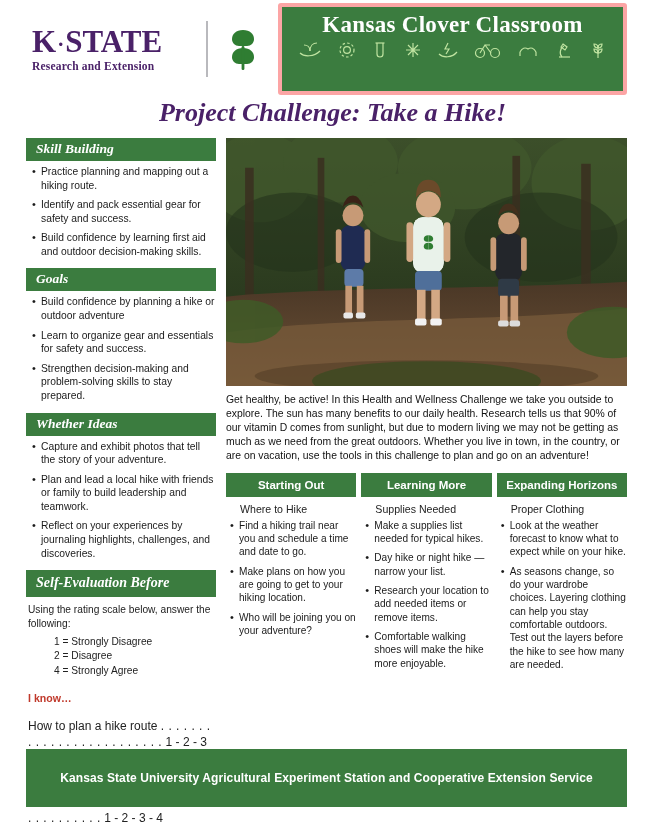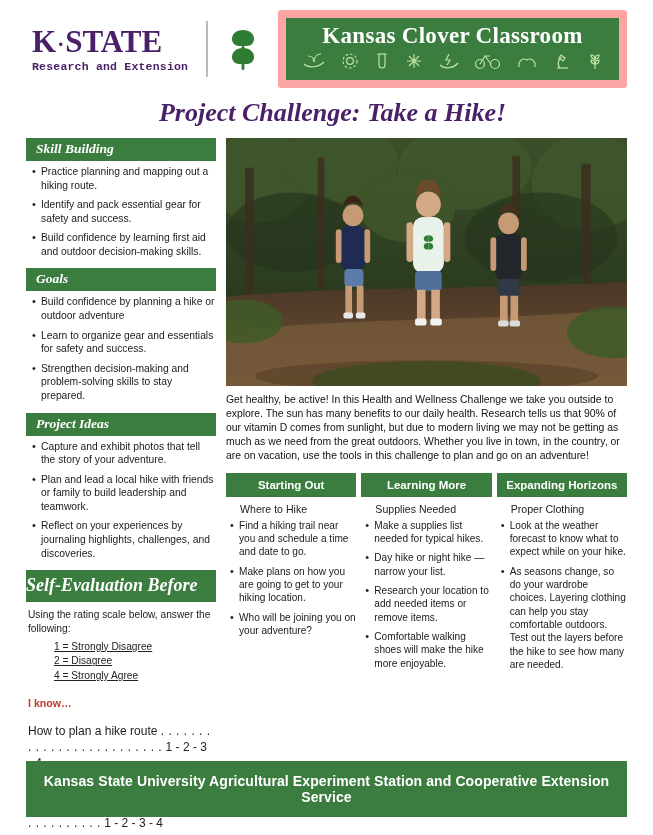--- a/index.html
+++ b/index.html
@@ -44,21 +44,21 @@
     color: #4a2168;
     line-height: 1;
     white-space: nowrap;
   }
   .kstate-word .dot {
     font-size: 21px;
     vertical-align: middle;
     padding: 0 1px;
   }
   .kstate-sub {
-    font-family: Liberation Mono, monospace;
+    font-family: Liberation Serif, serif;
     font-weight: bold;
     font-size: 11.5px;
     color: #4a2168;
     margin-top: 3px;
     letter-spacing: 0.2px;
   }
   .divider-v {
     width: 2px;
     height: 56px;
     background: #b9b9bd;
@@ -68,23 +68,23 @@
     width: 42px;
     display: flex;
     align-items: center;
     justify-content: center;
   }
   
   .banner {
     flex: 1;
     margin-left: 14px;
     background: #3b7c3f;
-    border: 8px solid #fca5a5;
+    border: 4px solid #fca5a5;
     border-radius: 3px;
-    height: 78px;
+    height: 92px;
     position: relative;
     box-sizing: border-box;
     overflow: hidden;
   }
   .banner-title {
     color: #ffffff;
     font-family: "Liberation Serif", serif;
     font-size: 23px;
     font-weight: bold;
     text-align: center;
@@ -129,22 +129,22 @@
     background: #3b7c3f;
     color: #ffffff;
     font-family: "Liberation Serif", serif;
     font-style: italic;
     font-weight: bold;
     font-size: 13.5px;
     padding: 3px 8px 4px 10px;
     margin-bottom: 4px;
   }
   .sec-head.big {
-    font-size: 18px;
-    padding: 5px 8px 6px 0;
+    font-size: 14px;
+    padding: 5px 8px 6px 10px;
   }
   ul.bullets {
     list-style: none;
     margin: 0 0 10px 0;
     padding: 0 0 0 6px;
     font-size: 10.3px;
     line-height: 1.32;
     color: #1a1a1a;
   }
   ul.bullets li {
@@ -181,21 +181,20 @@
   
   .selfeval-body {
     font-size: 10.2px;
     line-height: 1.35;
     padding: 2px 2px 0 2px;
   }
   .scale-list {
     margin: 4px 0 4px 0;
     padding-left: 26px;
     line-height: 1.45;
-    text-decoration: underline;
   }
   .iknow {
     font-weight: bold;
     color: #c0392b;
     font-size: 10.6px;
     margin-top: 12px;
   }
   .q-line {
     margin-top: 14px;
     font-size: 12px;
@@ -223,27 +222,27 @@
     font-size: 10.6px;
     margin: 6px 0 4px 14px;
   }
   .col3 ul.bullets { font-size: 10.1px; padding-left: 4px; }
 
   
   .footer {
     position: absolute;
     left: 26px;
     right: 26px;
-    bottom: 18px;
+    bottom: 28px;
     background: #3b7c3f;
     color: #fff;
     text-align: center;
-    font-size: 14px;
-    font-weight: bold;
-    padding: 12px 4px;
+    font-size: 12px;
+    font-weight: bold;
+    padding: 22px 4px;
     letter-spacing: 0.1px;
   }
 </style>
 </head>
 <body>
 
 <div class="page">
 
   <div class="header">
     <div class="kstate-block">
@@ -341,21 +340,21 @@
         <li>Build confidence by learning first aid and outdoor decision-making skills.</li>
       </ul>
 
       <div class="sec-head">Goals</div>
       <ul class="bullets">
         <li>Build confidence by planning a hike or outdoor adventure</li>
         <li>Learn to organize gear and essentials for safety and success.</li>
         <li>Strengthen decision-making and problem-solving skills to stay prepared.</li>
       </ul>
 
-      <div class="sec-head">Project Ideas</div>
+      <div class="sec-head">Whether Ideas</div>
       <ul class="bullets">
         <li>Capture and exhibit photos that tell the story of your adventure.</li>
         <li>Plan and lead a local hike with friends or family to build leadership and teamwork.</li>
         <li>Reflect on your experiences by journaling highlights, challenges, and discoveries.</li>
       </ul>
 
       <div class="sec-head big">Self-Evaluation Before</div>
       <div class="selfeval-body">
         <div>Using the rating scale below, answer the following:</div>
         <div class="scale-list">

